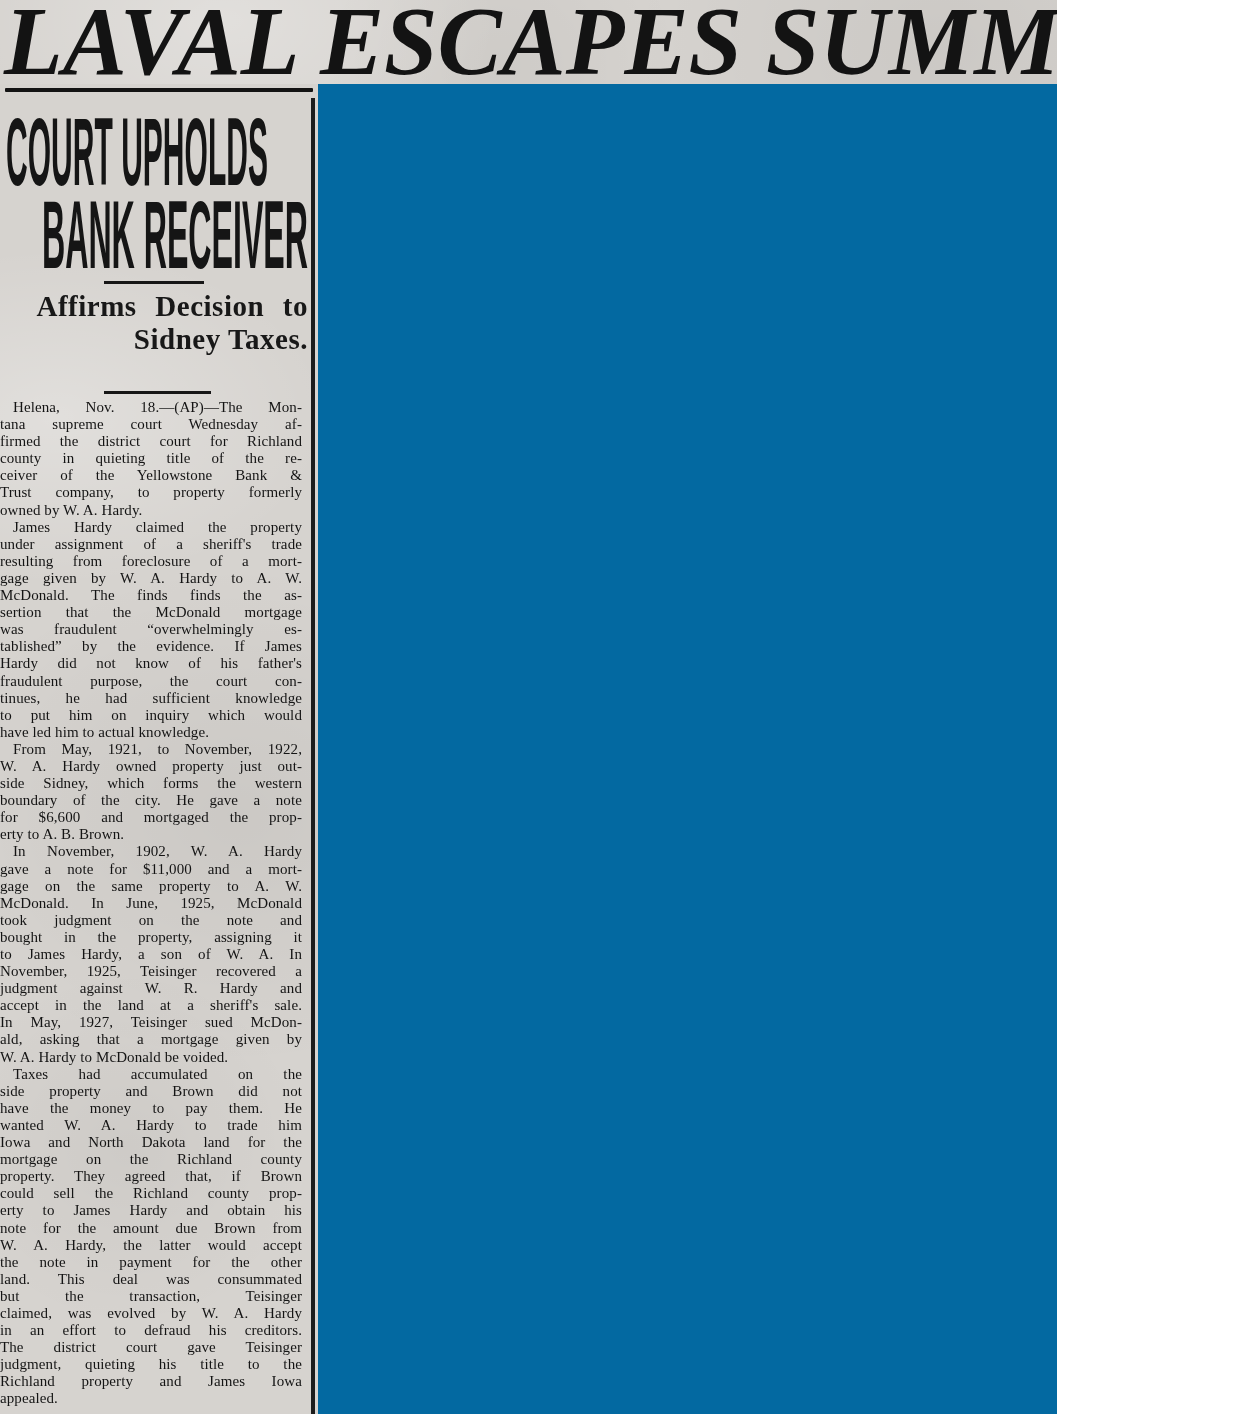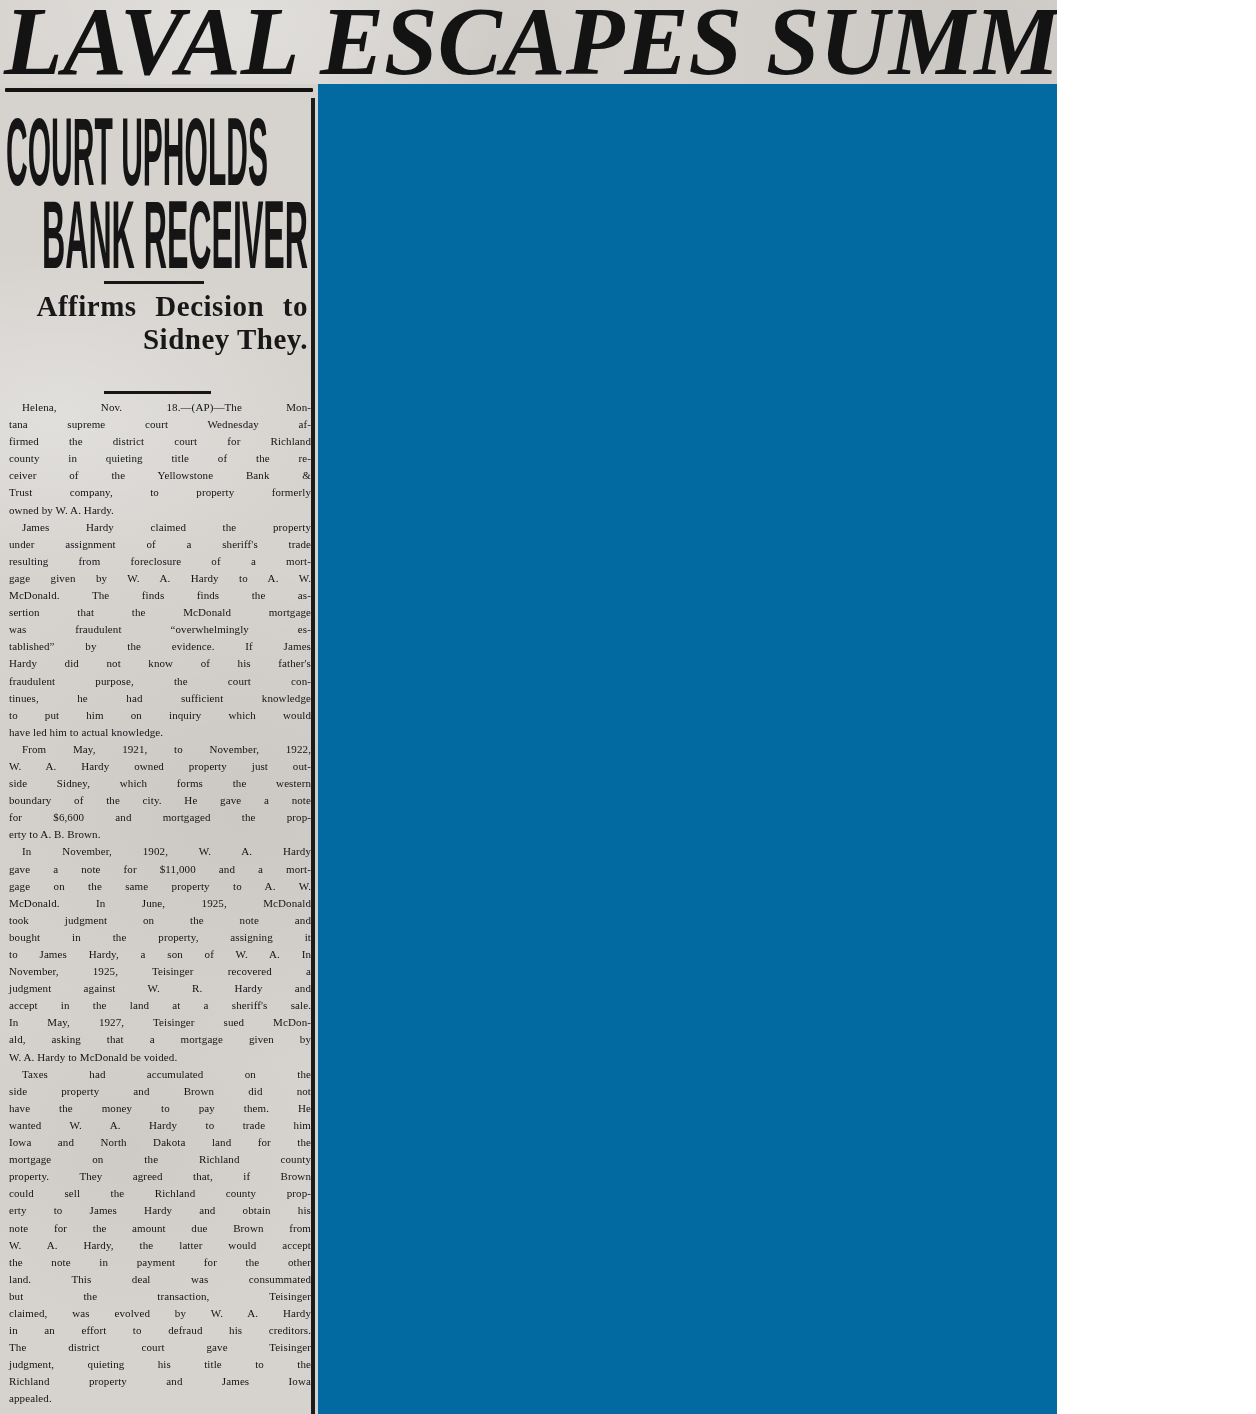--- a/index.html
+++ b/index.html
@@ -46,23 +46,23 @@
     position:absolute;top:206px;left:2px;width:306px;
     font-family:"Liberation Serif", serif;
     font-weight:bold;
     font-size:29px;line-height:33px;
     text-align:right;color:#181818;
     letter-spacing:0.5px;
   }
   .subhead .sub-line:first-child{word-spacing:11px;}
   .subhead .sub-line{white-space:nowrap;}
   .article-body{
-    position:absolute;top:315px;left:9px;width:302px;
+    position:absolute;top:315px;left:0;width:302px;
     font-family:"Liberation Serif", serif;
-    font-size:11px;line-height:17.1px;
+    font-size:15px;line-height:17.1px;
     color:#141414;
     letter-spacing:0.1px;
   }
   .article-body .bline{
     text-align:justify;
     text-align-last:justify;
     white-space:normal;
     height:17.1px;overflow:visible;
   }
   .article-body .bline.first{text-indent:13px;}
@@ -86,21 +86,21 @@
 
     <svg class="headline-svg" width="316" height="180">
       <text x="6" y="83" textLength="262" lengthAdjust="spacingAndGlyphs" style="font:700 96px 'Liberation Sans', sans-serif; fill:#151515;">COURT UPHOLDS</text>
       <text x="42" y="166" textLength="266" lengthAdjust="spacingAndGlyphs" style="font:700 96px 'Liberation Sans', sans-serif; fill:#151515;">BANK RECEIVER</text>
     </svg>
 
     <div class="divider divider-1"></div>
 
     <div class="subhead">
         <div class="sub-line">Affirms Decision to</div>
-        <div class="sub-line">Sidney They.</div>
+        <div class="sub-line">Sidney Taxes.</div>
       </div>
 
     <div class="divider divider-2"></div>
 
     <div class="article-body">
         <div class="bline first">Helena, Nov. 18.—(AP)—The Mon-</div>
         <div class="bline">tana supreme court Wednesday af-</div>
         <div class="bline">firmed the district court for Richland</div>
         <div class="bline">county in quieting title of the re-</div>
         <div class="bline">ceiver of the Yellowstone Bank &amp;</div>

